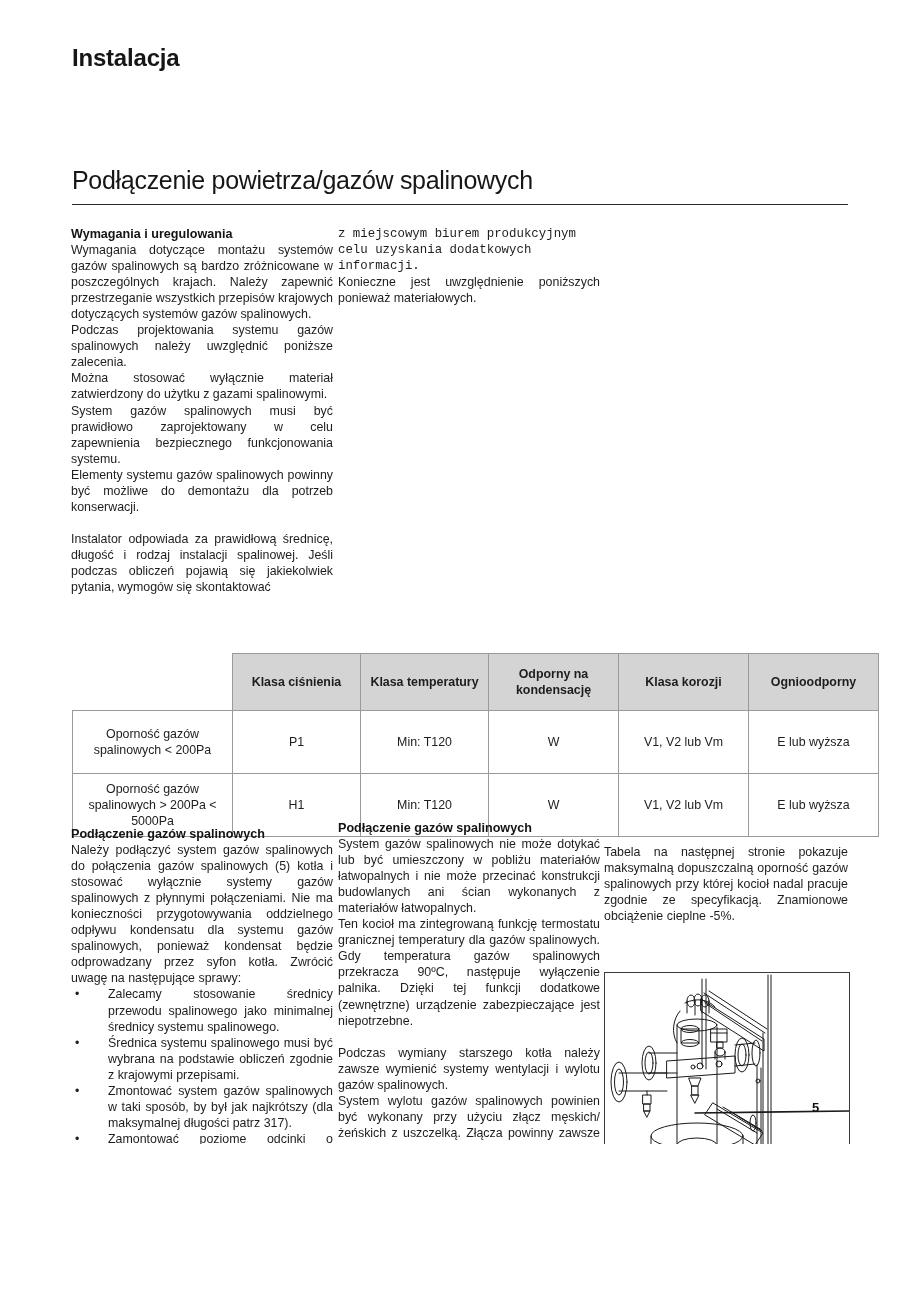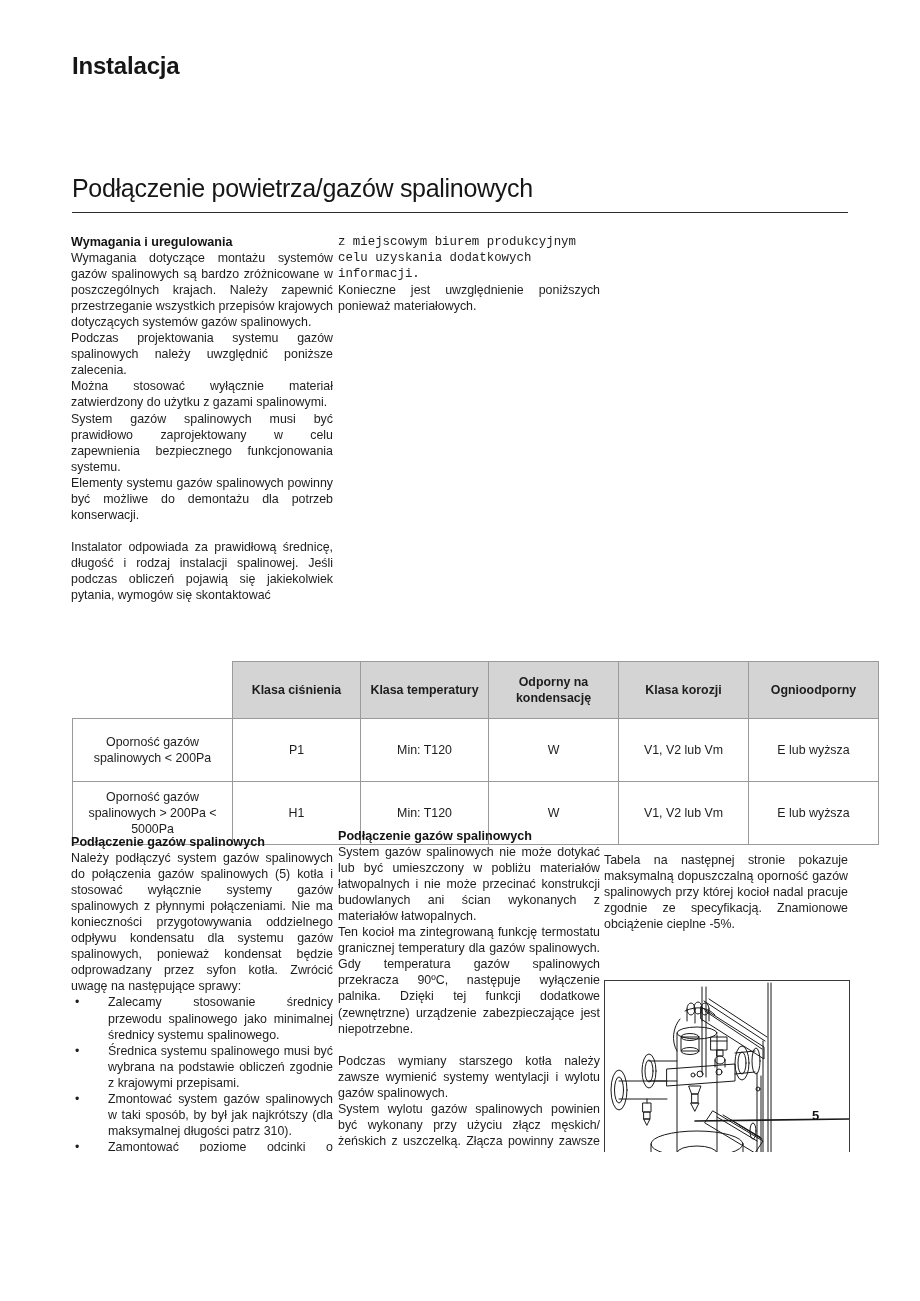--- a/index.html
+++ b/index.html
@@ -9,21 +9,21 @@
     background: #ffffff;
   }
   body {
     font-family: "Liberation Sans", sans-serif;
     color: #1a1a1a;
   }
   .page {
     position: relative;
     width: 920px;
     height: 1136px;
-    margin: 16px auto;
+    margin: 8px auto;
     background: #ffffff;
     overflow: hidden;
     box-sizing: border-box;
   }
 
   
   .chapter-title {
     position: absolute;
     left: 72px;
     top: 36px;
@@ -252,21 +252,21 @@
       <li>
         <span class="dot">•</span>
         <span>Zalecamy stosowanie średnicy przewodu spalinowego jako minimalnej średnicy systemu spalinowego.</span>
       </li>
       <li>
         <span class="dot">•</span>
         <span>Średnica systemu spalinowego musi być wybrana na podstawie obliczeń zgodnie z krajowymi przepisami.</span>
       </li>
       <li>
         <span class="dot">•</span>
-        <span>Zmontować system gazów spalinowych w taki sposób, by był jak najkrótszy (dla maksymalnej długości patrz 310).</span>
+        <span>Zmontować system gazów spalinowych w taki sposób, by był jak najkrótszy (dla maksymalnej długości patrz 317).</span>
       </li>
       <li>
         <span class="dot">•</span>
         <span>Zamontować poziome odcinki o minimalnym kącie 3°.</span>
       </li>
     </ul>
   </div>
 
   <div class="col" id="col-mid-bot">
     <h3>Podłączenie gazów spalinowych</h3>

